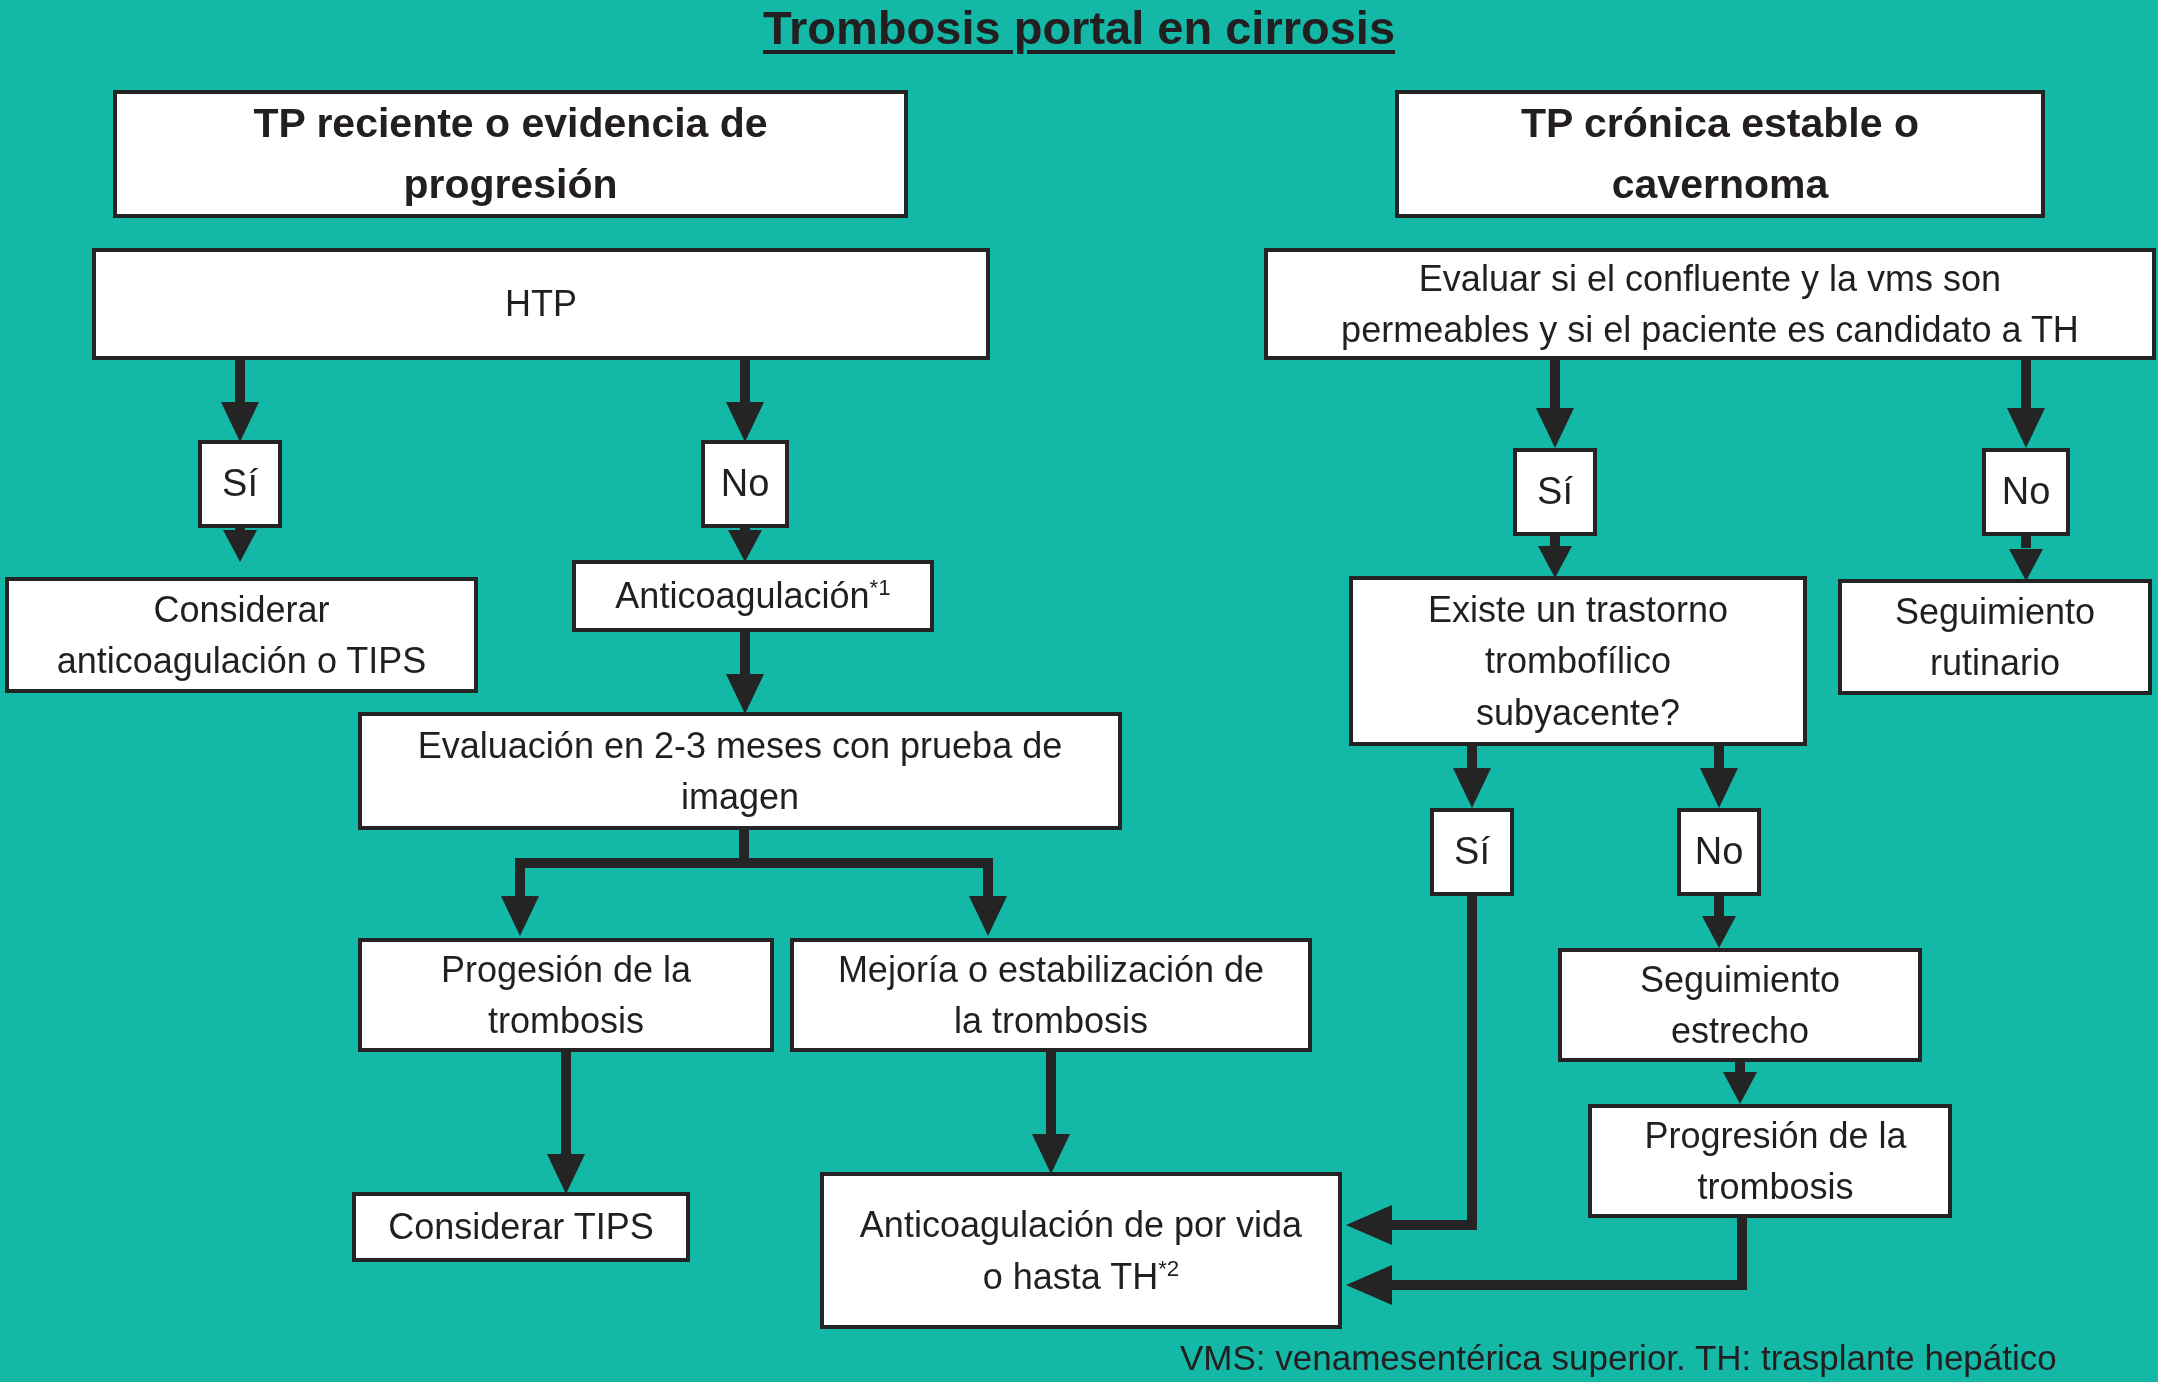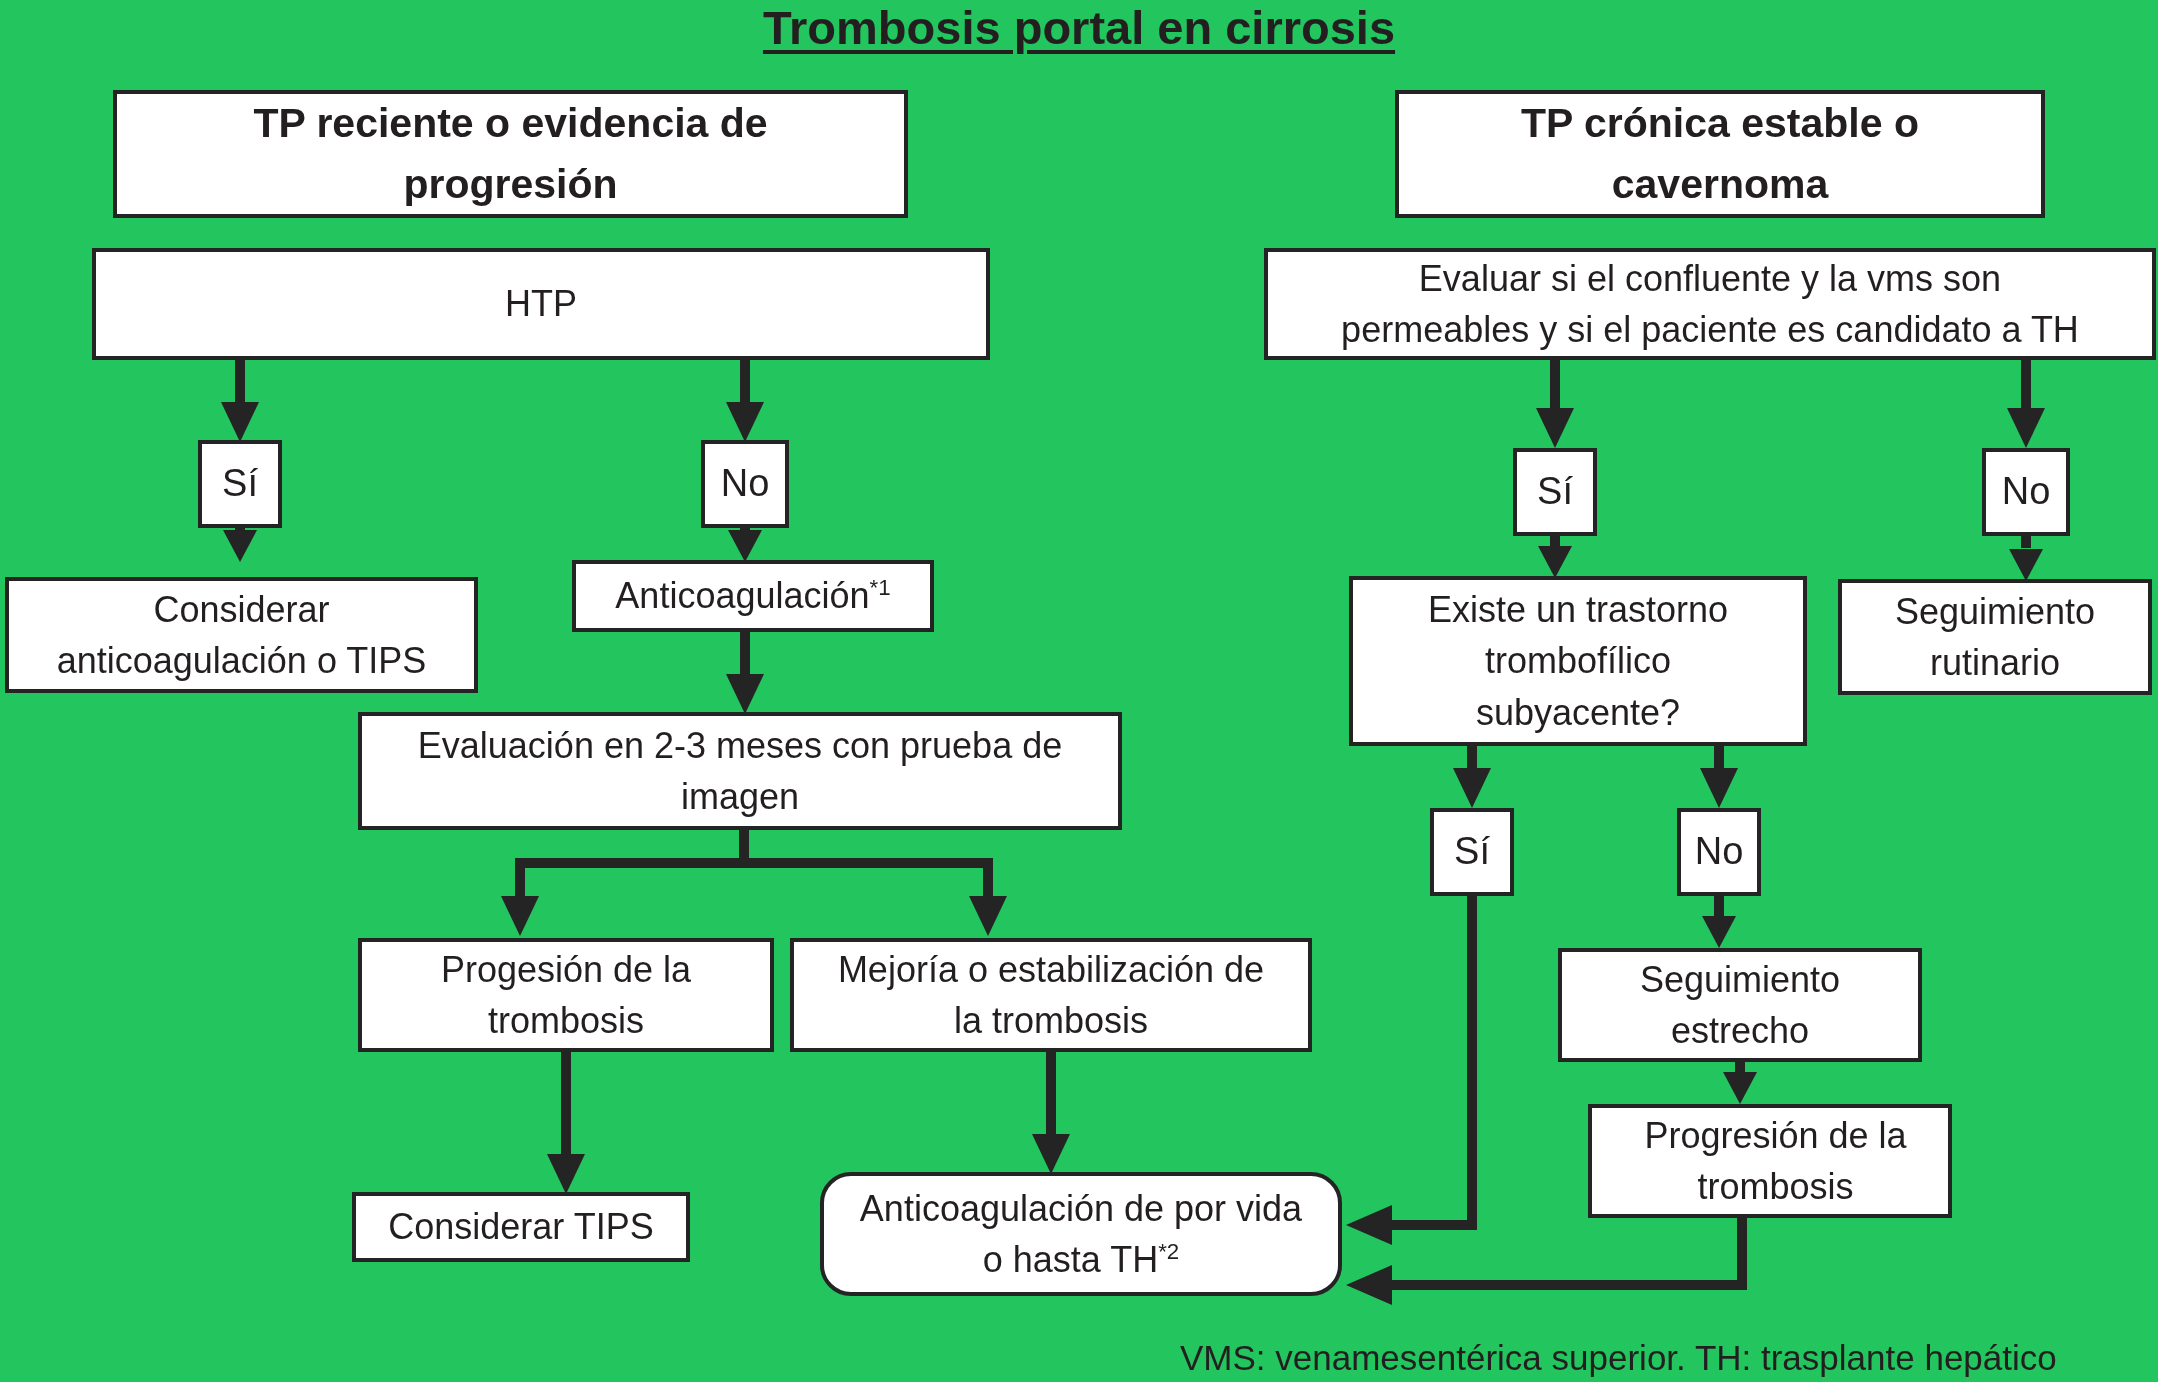--- a/index.html
+++ b/index.html
@@ -1,17 +1,17 @@
 <!DOCTYPE html>
 <html><head>
 <meta charset="utf-8">
 <style>
   html,body{margin:0;padding:0;background:#fff;}
   #stage{
-    position:relative;width:2158px;height:1382px;background:#22c55e;
+    position:relative;width:2158px;height:1382px;background:#14b8a6;
     font-family:"Liberation Sans", sans-serif;color:#231f20;overflow:hidden;
   }
   .box{
     position:absolute;border:4px solid #242424;background:#fff;
     display:flex;align-items:center;justify-content:center;
     text-align:center;box-sizing:border-box;font-size:36px;line-height:1.42;
   }
   .box .ln{display:block;}
   .hdr{font-weight:bold;font-size:41px;line-height:1.5;}
   .yesno{font-size:38px;}
@@ -70,21 +70,21 @@
         <span class="ln">trombosis</span>
       </span>
   </div>
   <div class="box" style="left:790px;top:938px;width:522px;height:114px;">
     <span>
         <span class="ln">Mejoría o estabilización de</span>
         <span class="ln">la trombosis</span>
       </span>
   </div>
   <div class="box" style="left:352px;top:1192px;width:338px;height:70px;">Considerar TIPS</div>
-  <div class="box" style="left:820px;top:1172px;width:522px;height:124px;border-radius:31px;">
+  <div class="box" style="left:820px;top:1172px;width:522px;height:157px;">
     <span>
       <span class="ln">Anticoagulación de por vida</span>
       <span class="ln"><span>o hasta TH</span><sup>*2</sup></span>
     </span>
   </div>
 
   <div class="box hdr" style="left:1395px;top:90px;width:650px;height:128px;">
     <span>
         <span class="ln">TP crónica estable o</span>
         <span class="ln">cavernoma</span>

